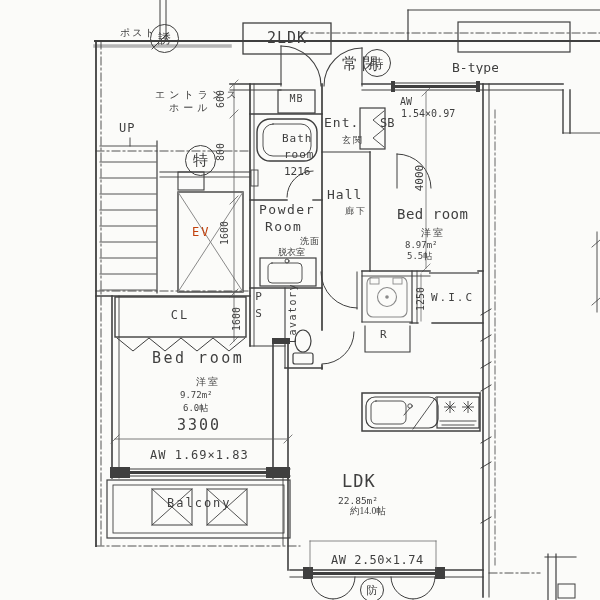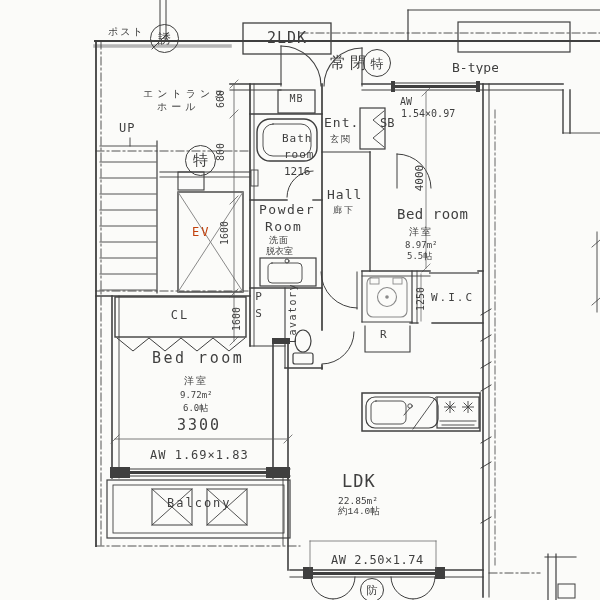--- a/index.html
+++ b/index.html
@@ -1,21 +1,21 @@
 <!DOCTYPE html>
 <html><head>
 <meta charset="utf-8">
 <style>
   html,body{margin:0;padding:0;background:#e8e8e6;}
   .plan{position:relative;width:600px;height:600px;background:#fbfbf9;overflow:hidden;
         font-family:"DejaVu Sans Mono","DejaVu Sans",monospace;}
   .plan svg{position:absolute;left:0;top:0;}
   .lbl{position:absolute;color:#3f3f3f;white-space:nowrap;line-height:1;
        font-family:"DejaVu Sans Mono","DejaVu Sans",monospace;}
-  .jp{font-family:Liberation Mono, monospace;}
+  .jp{font-family:Liberation Serif, serif;margin-left:12px;}
   .gray{color:#c2410c;}
   .ctr{text-align:center;}
   .vlbl{transform:translate(-50%,-50%) rotate(-90deg);}
   .vert-upright{writing-mode:vertical-rl;text-orientation:upright;letter-spacing:4px;}
   .badge{position:absolute;border:1.6px solid #3f3f3f;border-radius:50%;
          display:flex;align-items:center;justify-content:center;
          font-family:"DejaVu Sans",sans-serif;color:#3f3f3f;line-height:1;}
   .clip{overflow:hidden;}
 </style>
 </head>
@@ -320,21 +320,21 @@
   <div class="lbl" style="left:397px;top:207px;font-size:14px;letter-spacing:0.5px;">Bed room</div>
   <div class="lbl jp" style="left:409px;top:228px;font-size:10px;letter-spacing:2px;">洋室</div>
   <div class="lbl" style="left:405px;top:241px;font-size:9px;">8.97m²</div>
   <div class="lbl" style="left:407px;top:252px;font-size:9px;">5.5帖</div>
 
   <div class="lbl" style="left:431px;top:292px;font-size:11px;letter-spacing:2px;">W.I.C</div>
   <div class="lbl" style="left:380px;top:329px;font-size:11px;">R</div>
 
   <div class="lbl" style="left:259px;top:203px;font-size:13px;letter-spacing:1.5px;">Powder</div>
   <div class="lbl" style="left:265px;top:220px;font-size:13px;letter-spacing:1.5px;">Room</div>
-  <div class="lbl jp" style="left:269px;top:237px;font-size:9px;letter-spacing:1px;">洗面</div>
+  <div class="lbl jp" style="left:288px;top:237px;font-size:9px;letter-spacing:1px;">洗面</div>
   <div class="lbl jp" style="left:266px;top:248px;font-size:9px;">脱衣室</div>
 
   <div class="lbl vert-upright" style="left:253px;top:290px;font-size:11px;">PS</div>
   <div class="lbl vlbl" style="left:293px;top:313px;font-size:10px;letter-spacing:1.5px;">Lavatory</div>
 
   <div class="lbl ctr" style="left:160px;top:309px;width:40px;font-size:12px;letter-spacing:2px;">CL</div>
 
   <div class="lbl" style="left:152px;top:351px;font-size:15px;letter-spacing:2.5px;">Bed room</div>
   <div class="lbl jp" style="left:184px;top:377px;font-size:10px;letter-spacing:2px;">洋室</div>
   <div class="lbl" style="left:180px;top:391px;font-size:9px;">9.72m²</div>

